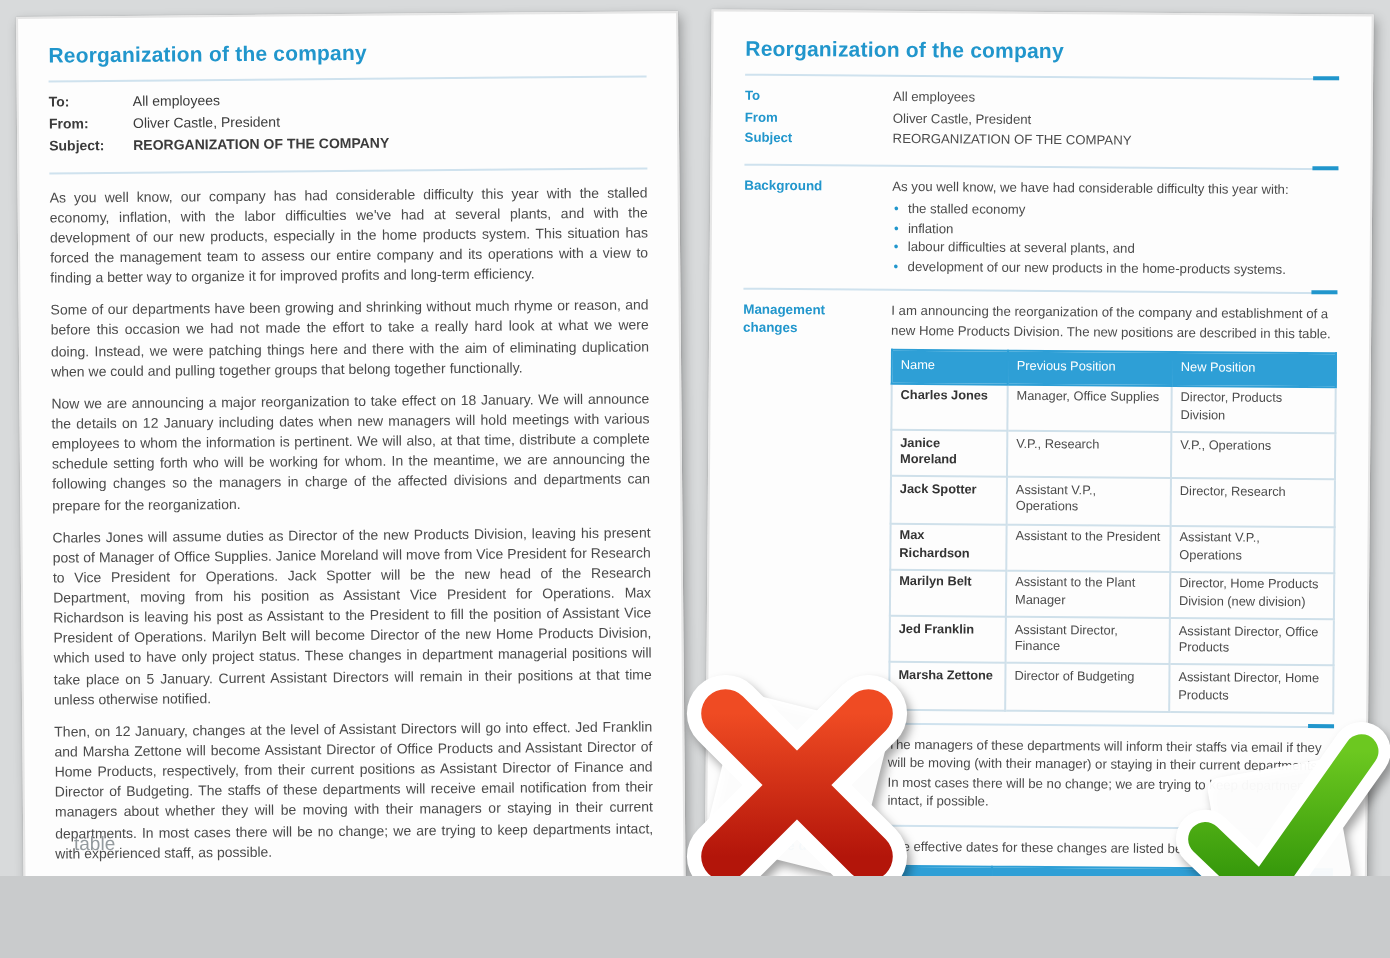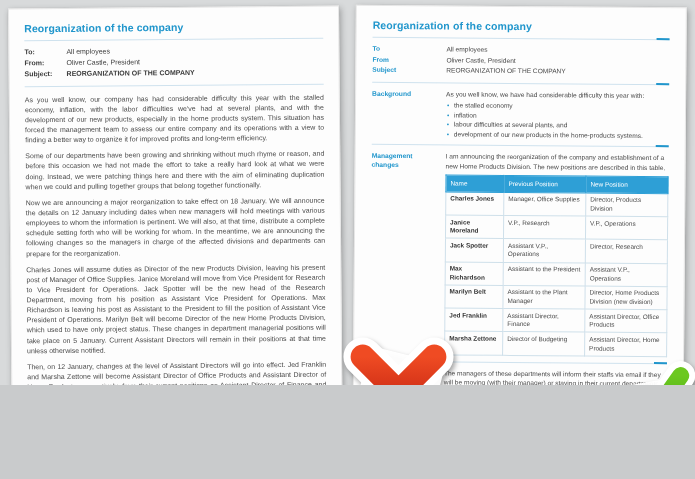--- a/index.html
+++ b/index.html
@@ -1,19 +1,19 @@
 <!DOCTYPE html>
 <html><head>
 <meta charset="utf-8">
 <style>
   * { margin:0; padding:0; box-sizing:border-box; }
   html,body { width:695px; height:479px; }
   body { font-family:"Liberation Sans", sans-serif; background:#c9cbcc; }
 
-  .stage { position:relative; width:695px; height:385px; background:#d8dadb; overflow:hidden; }
+  .stage { position:relative; width:695px; height:438px; background:#d8dadb; overflow:hidden; }
 
   .page {
     position:absolute; background:#fdfdfd;
     border:1px solid #e6e6e6;
     box-shadow:1.5px 2.5px 6px rgba(0,0,0,.30), 0 0 1px rgba(0,0,0,.18);
     z-index:1;
   }
   .page-left  { left:10px;  top:7px; width:331px; height:457px; padding:13px 15px; transform:rotate(-0.5deg); }
   .page-right { left:354px; top:6px; width:331px; height:464px; padding:13px 16px; transform:rotate(0.45deg); }
 

